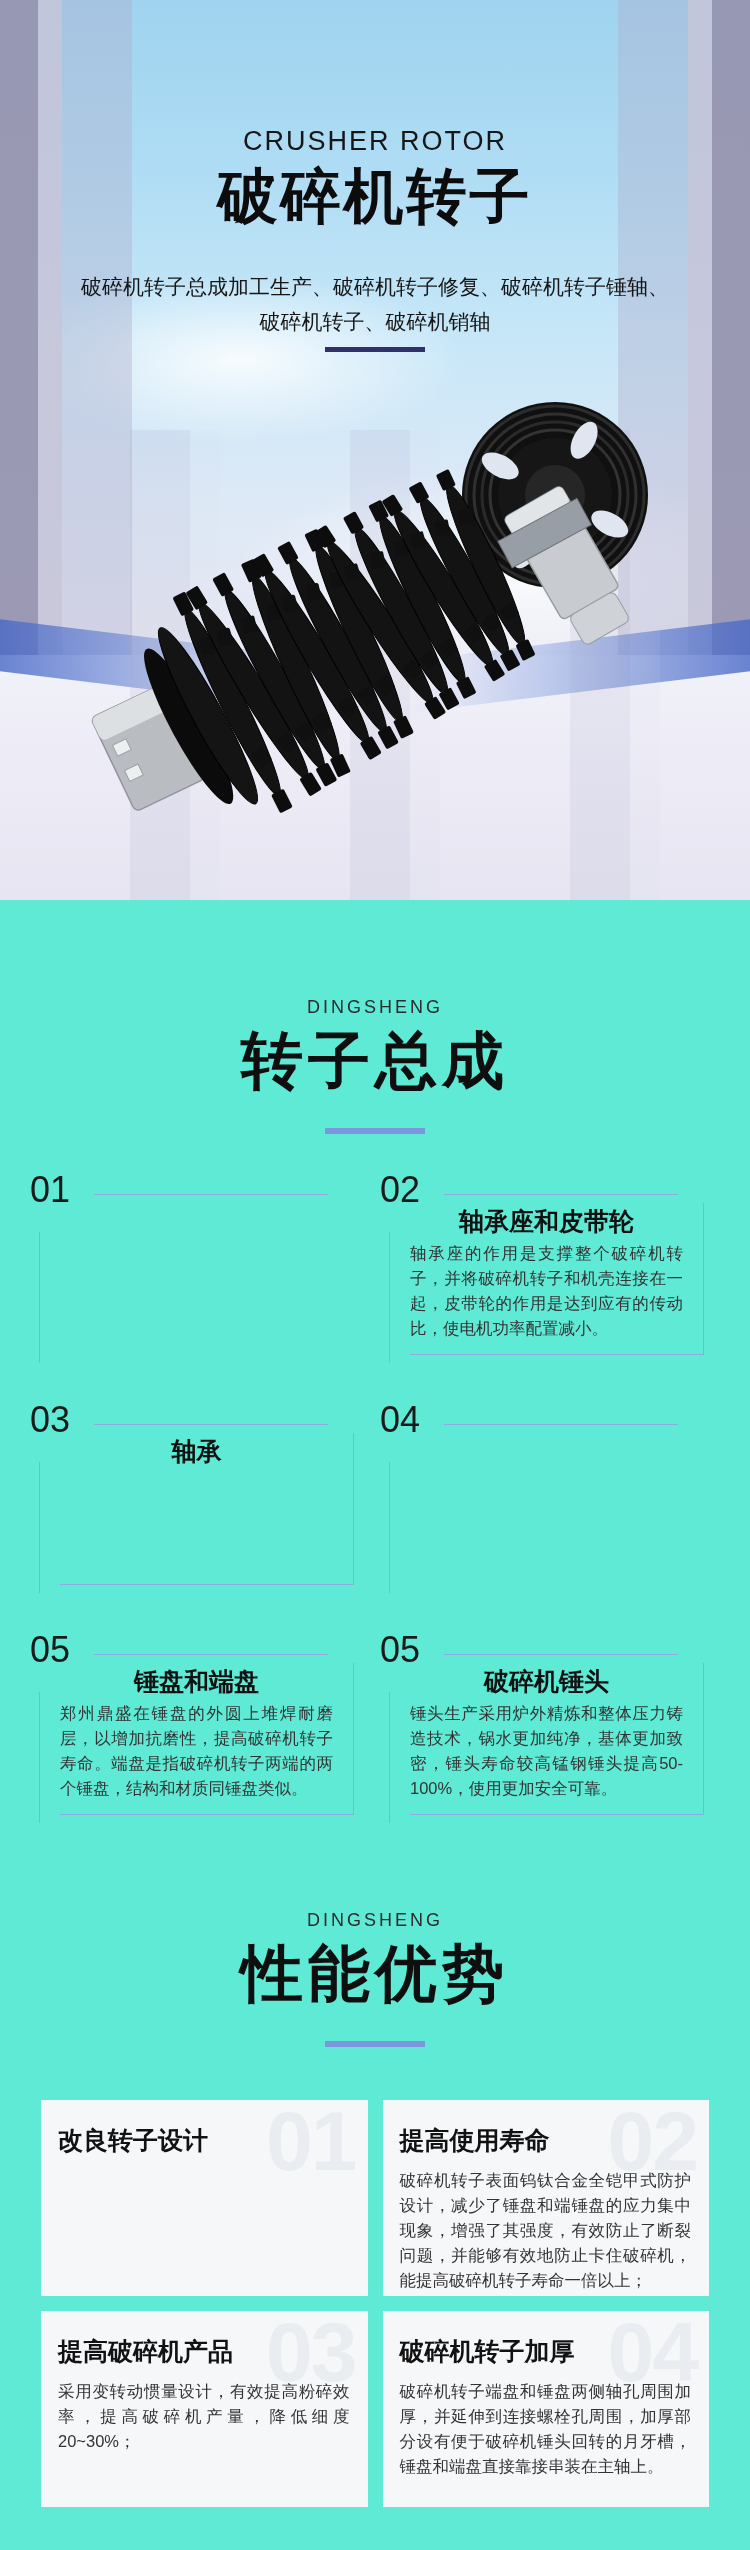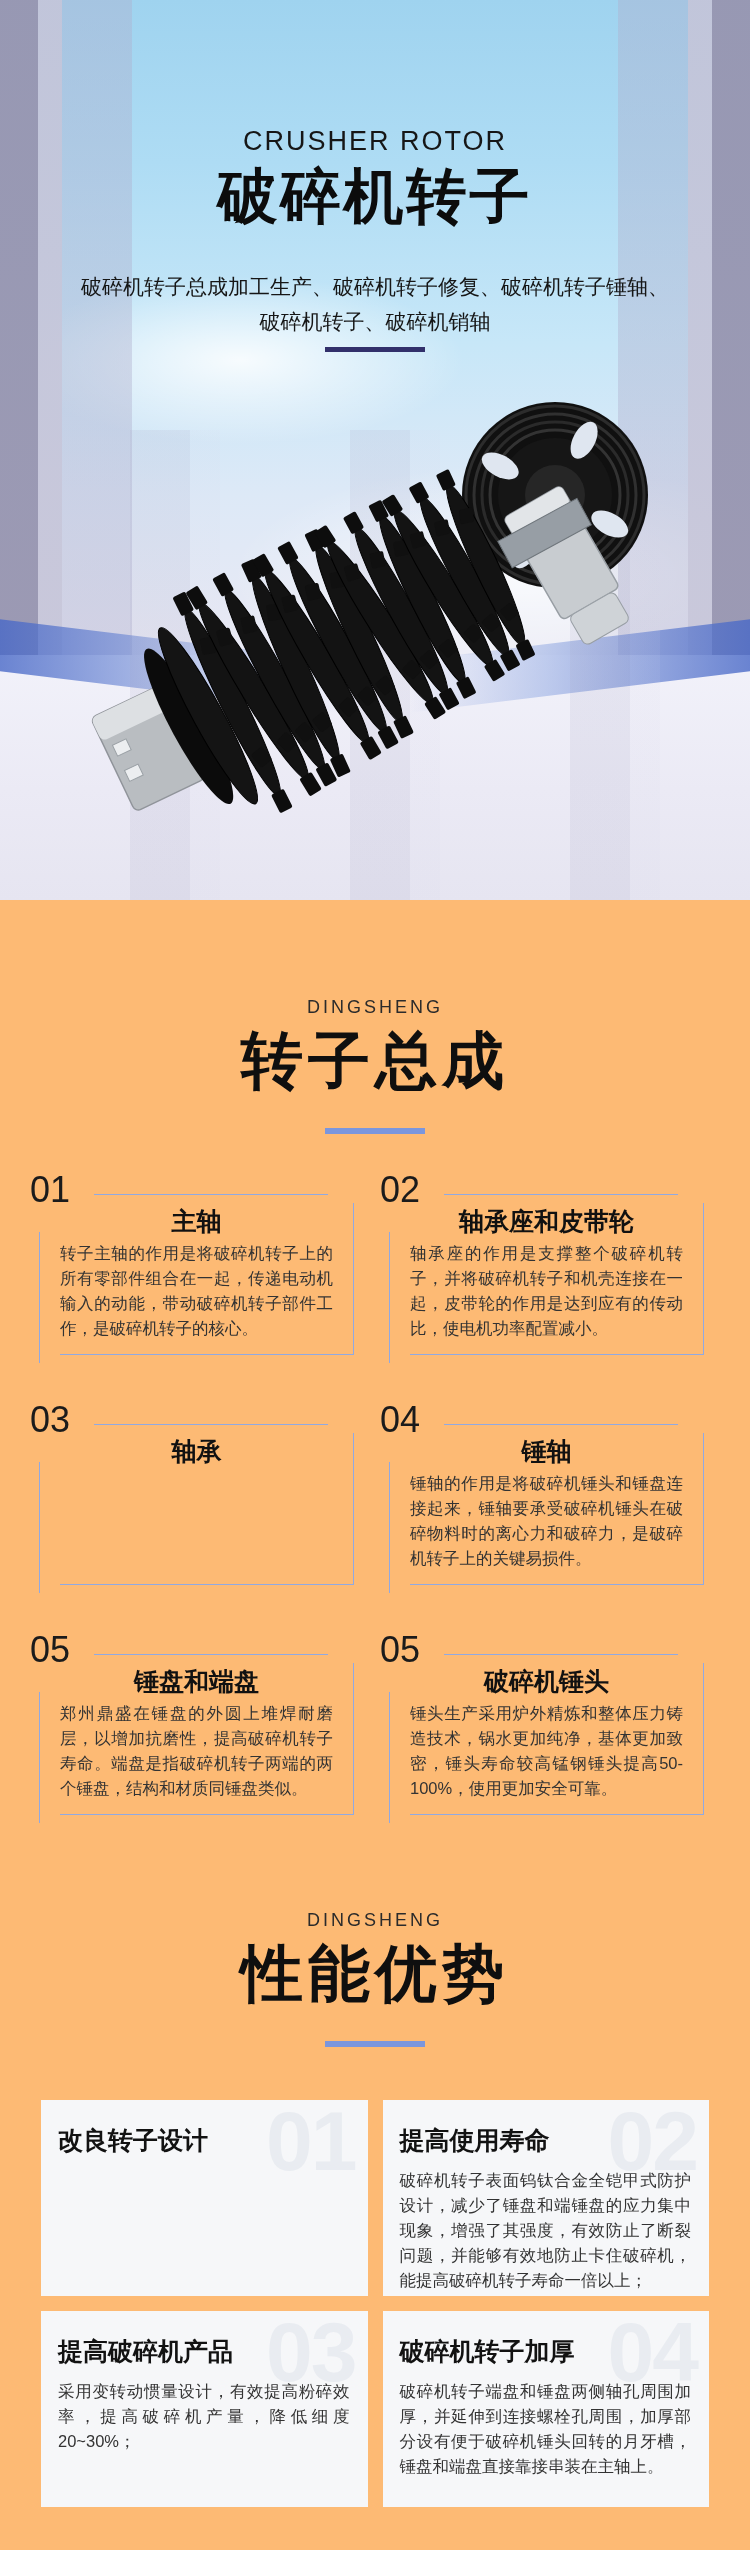--- a/index.html
+++ b/index.html
@@ -1,17 +1,17 @@
 <!DOCTYPE html>
 <html><head>
 <meta charset="utf-8">
 <style>
   html,body{margin:0;padding:0;background:#fff;}
   body{width:750px;font-family:"Liberation Sans","DejaVu Sans",sans-serif;}
-  .page{position:relative;width:750px;height:2550px;overflow:hidden;background:#fdba74;}
+  .page{position:relative;width:750px;height:2550px;overflow:hidden;background:#5eead4;}
 
   
   .hero{position:absolute;top:0;left:0;width:750px;height:900px;overflow:hidden;}
   .sky{position:absolute;inset:0;
     background:
       radial-gradient(ellipse 320px 120px at 32% 40%, rgba(255,255,255,.85), rgba(255,255,255,0) 70%),
       radial-gradient(ellipse 420px 160px at 70% 64%, rgba(255,255,255,.8), rgba(255,255,255,0) 70%),
       linear-gradient(180deg,#9fd3ef 0%,#aedcf4 18%,#c7e7f8 38%,#dde9f7 55%,#e9e9f4 72%,#ecebf5 100%);}
   .floor{position:absolute;left:0;right:0;bottom:0;height:245px;
     background:linear-gradient(180deg,#f2f2fa 0%,#ebeaf5 55%,#e6e5f1 100%);}
@@ -151,24 +151,20 @@
     <div class="brand">DINGSHENG</div>
     <h2 class="sec-title">转子总成</h2>
     <div class="accent-bar"></div>
 
     <div class="parts-grid">
 
       <div class="part-card">
         <div class="p-num">01</div>
         <div class="p-topline"></div>
         <div class="p-leftline"></div>
-        <div class="p-box">
-          <div class="p-title">主轴</div>
-          <div class="p-text">转子主轴的作用是将破碎机转子上的所有零部件组合在一起，传递电动机输入的动能，带动破碎机转子部件工作，是破碎机转子的核心。</div>
-        </div>
       </div>
 
       <div class="part-card">
         <div class="p-num">02</div>
         <div class="p-topline"></div>
         <div class="p-leftline"></div>
         <div class="p-box">
           <div class="p-title">轴承座和皮带轮</div>
           <div class="p-text">轴承座的作用是支撑整个破碎机转子，并将破碎机转子和机壳连接在一起，皮带轮的作用是达到应有的传动比，使电机功率配置减小。</div>
         </div>
@@ -180,24 +176,20 @@
         <div class="p-leftline"></div>
         <div class="p-box">
           <div class="p-title">轴承</div>
         </div>
       </div>
 
       <div class="part-card">
         <div class="p-num">04</div>
         <div class="p-topline"></div>
         <div class="p-leftline"></div>
-        <div class="p-box">
-          <div class="p-title">锤轴</div>
-          <div class="p-text">锤轴的作用是将破碎机锤头和锤盘连接起来，锤轴要承受破碎机锤头在破碎物料时的离心力和破碎力，是破碎机转子上的关键易损件。</div>
-        </div>
       </div>
 
       <div class="part-card">
         <div class="p-num">05</div>
         <div class="p-topline"></div>
         <div class="p-leftline"></div>
         <div class="p-box">
           <div class="p-title">锤盘和端盘</div>
           <div class="p-text">郑州鼎盛在锤盘的外圆上堆焊耐磨层，以增加抗磨性，提高破碎机转子寿命。端盘是指破碎机转子两端的两个锤盘，结构和材质同锤盘类似。</div>
         </div>

